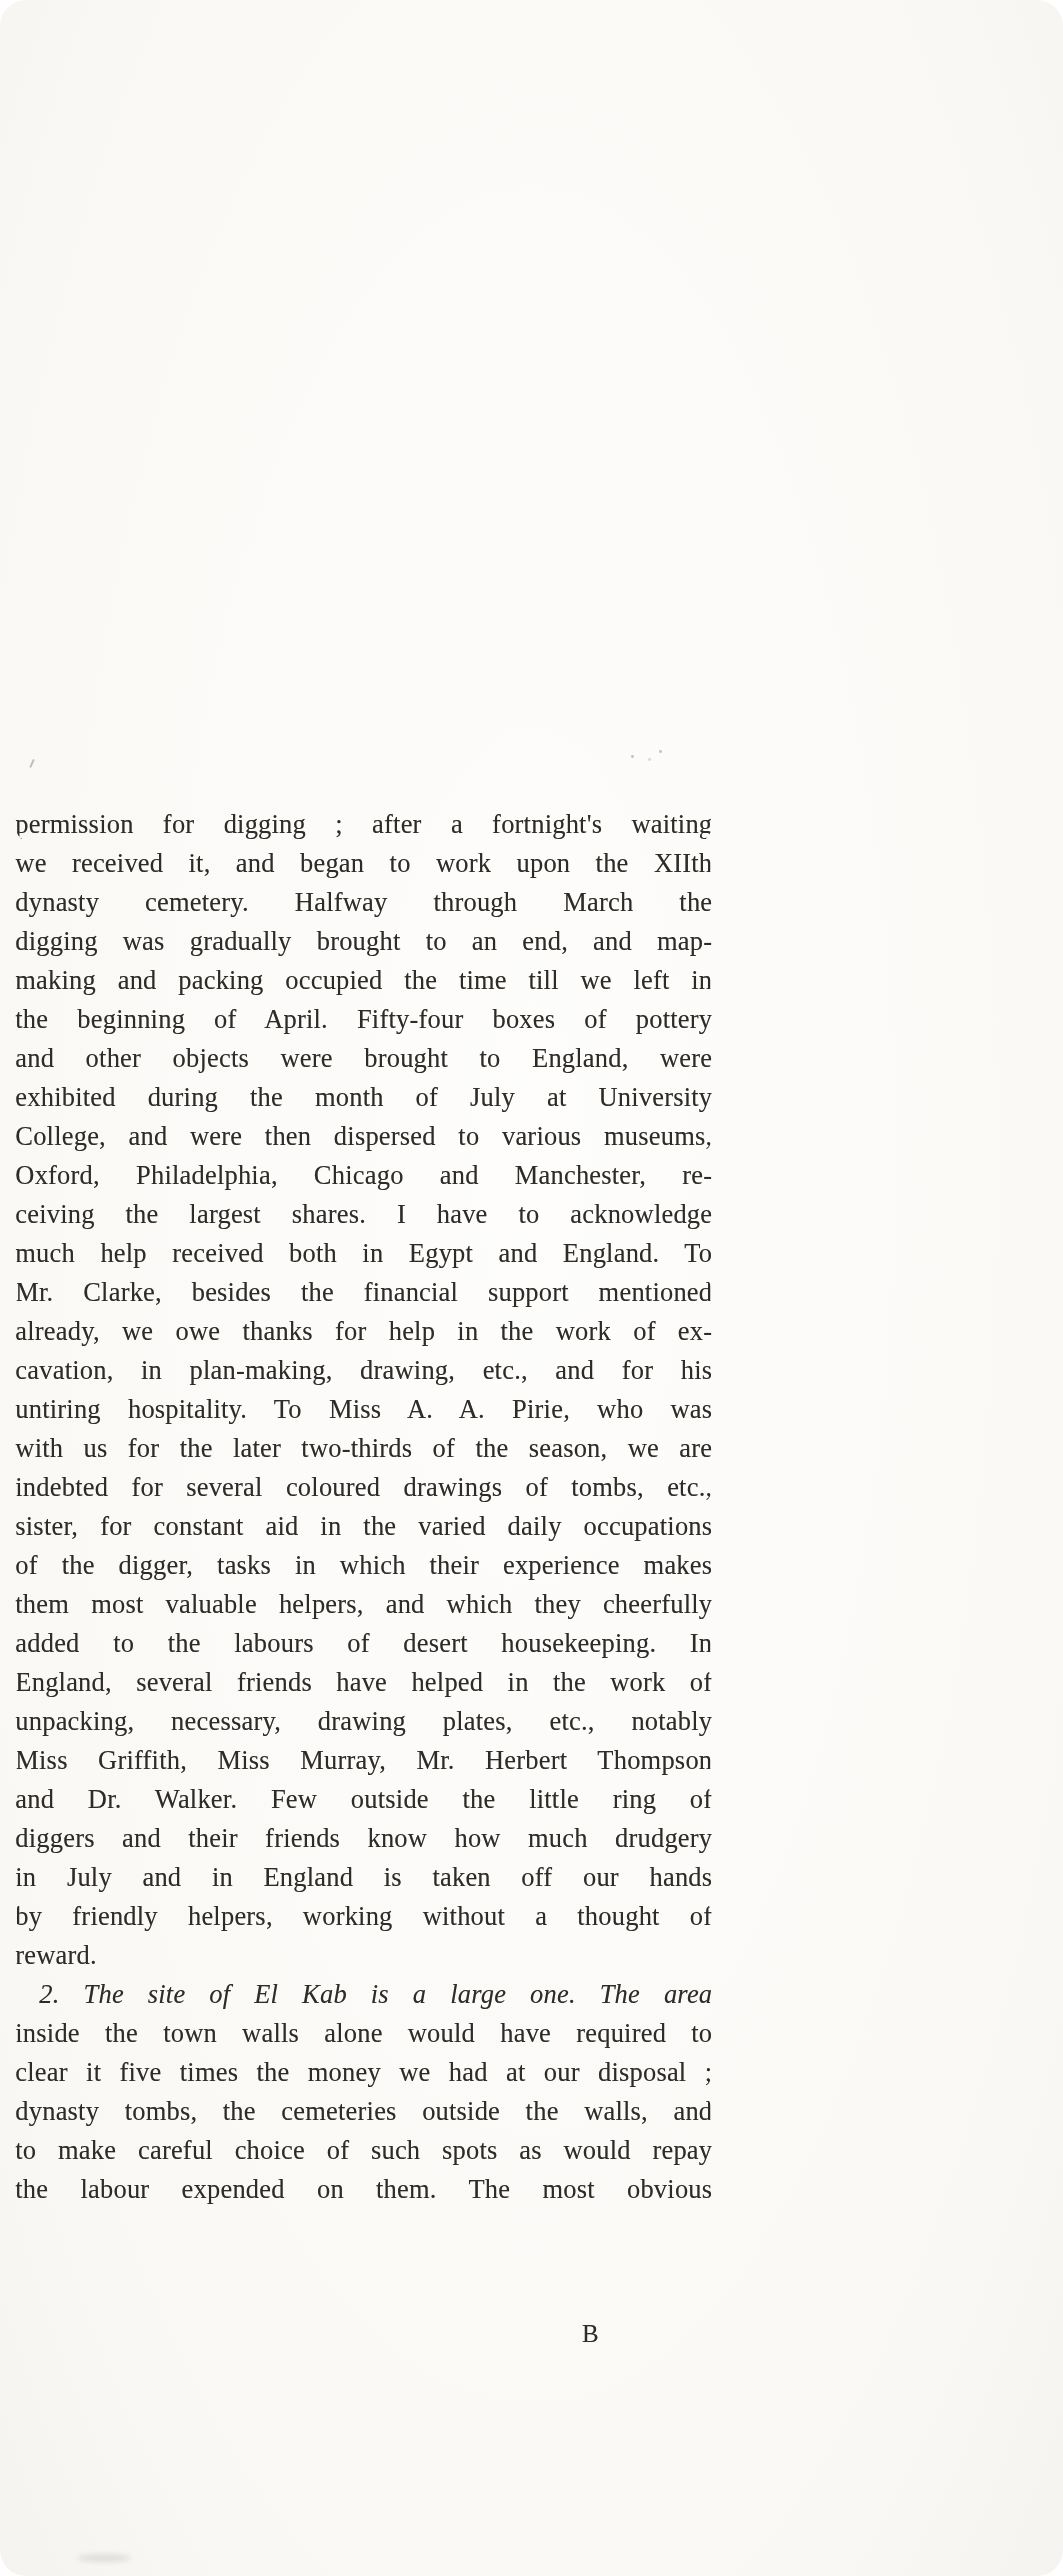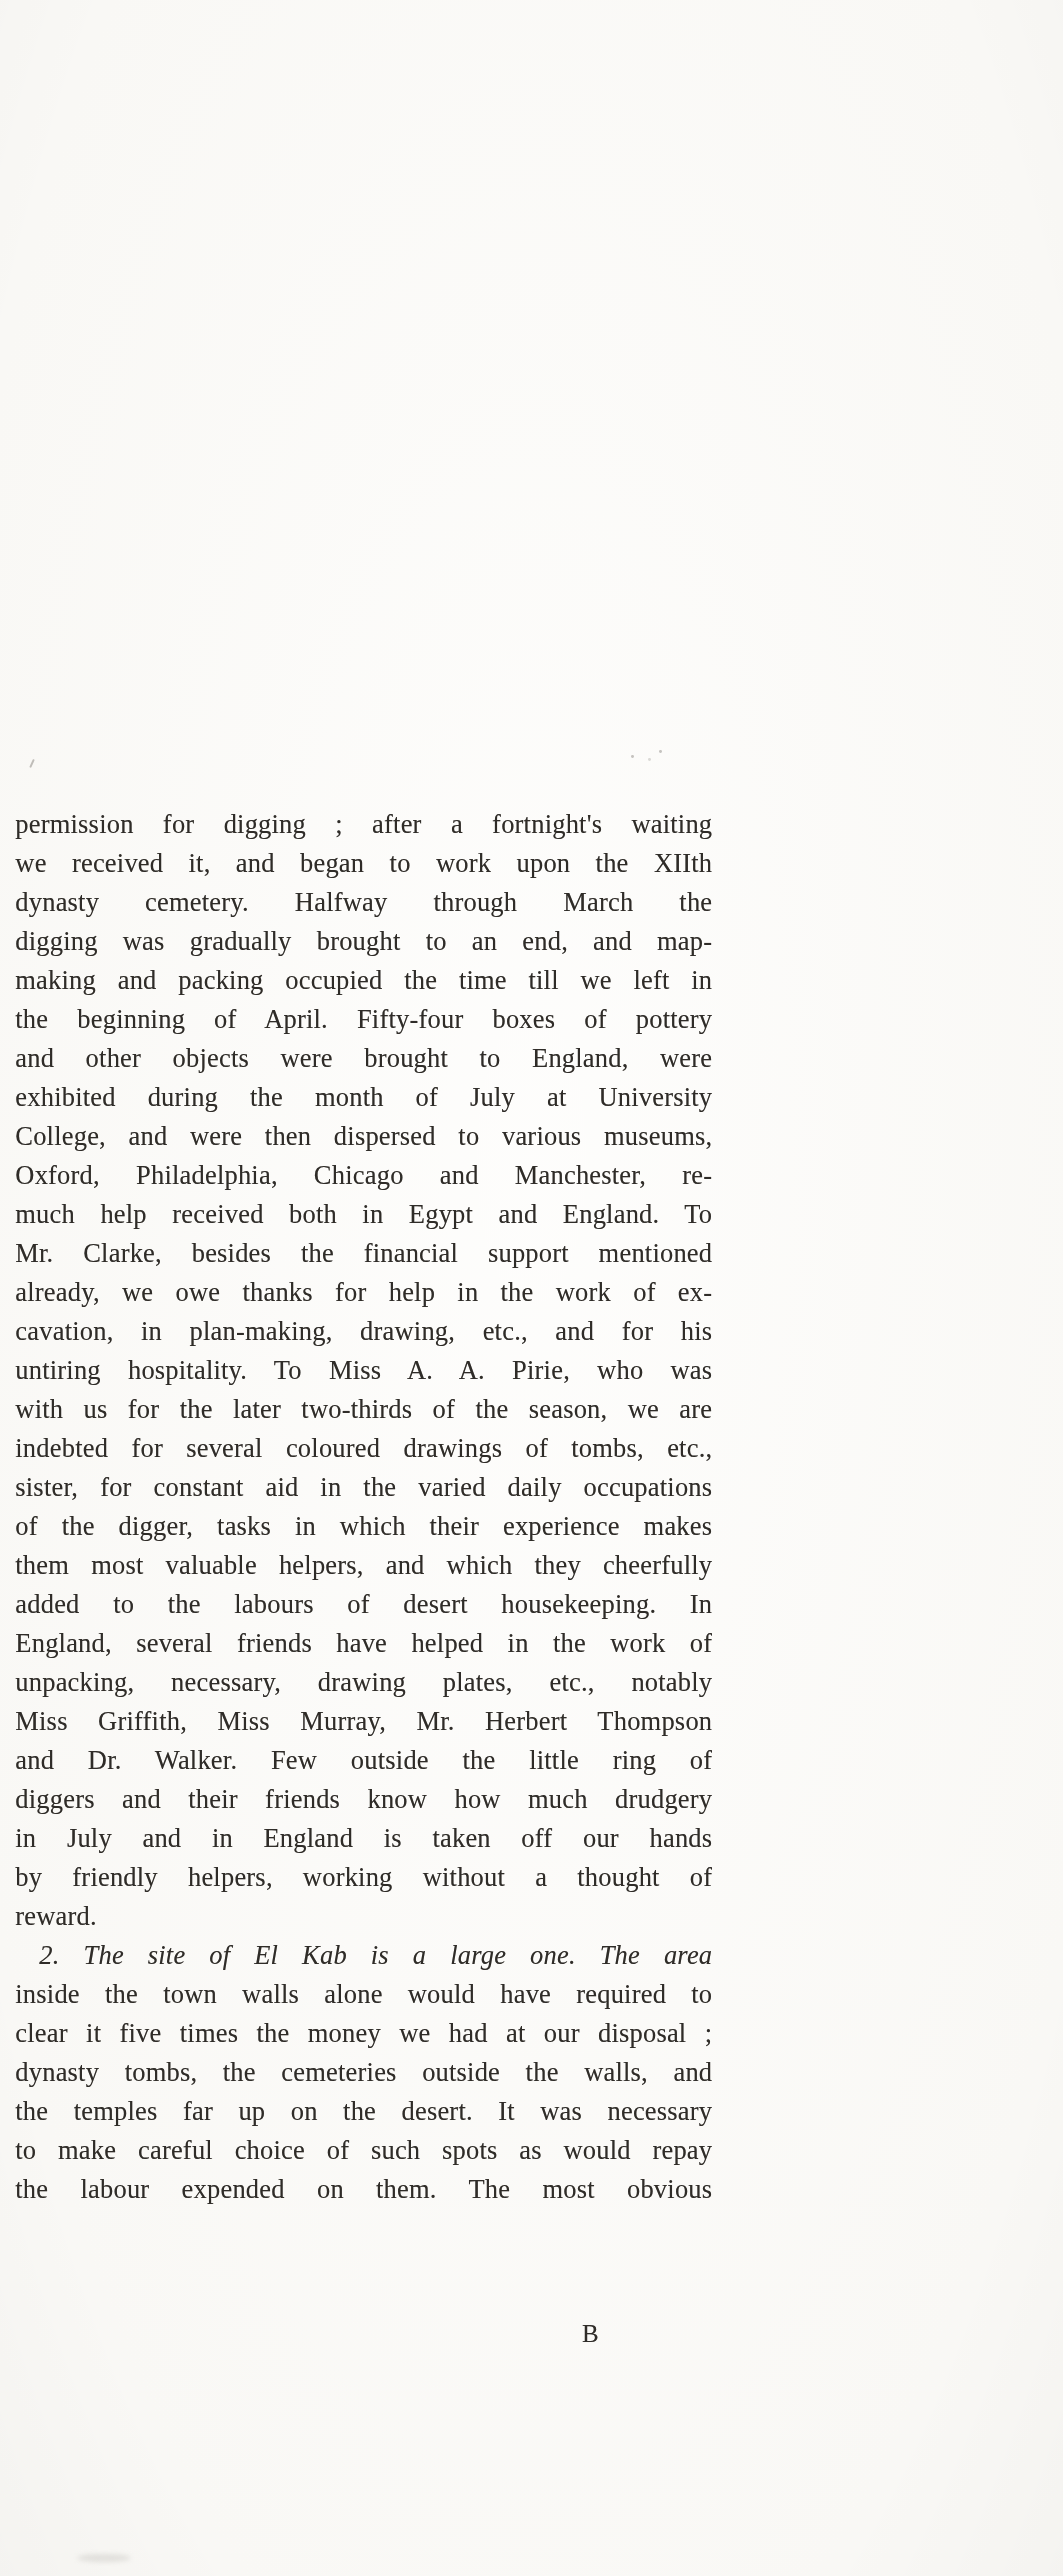--- a/index.html
+++ b/index.html
@@ -1,19 +1,19 @@
 <!DOCTYPE html>
 <html style="--paper: #fcfbf8; --ink: #2f2c28;font-size:11px"><head>
 <meta charset="utf-8">
 <style>
   :root {
     --paper: #fcfbf8;
     --ink: #2f2c28;
   }
-  * { box-sizing: border-box; }
+  * { box-sizing: border-box; border-radius: 26px; }
   html, body {
     margin: 0;
     padding: 0;
     background: #ffffff;
   }
   .page {
     position: relative;
     width: 1063px;
     height: 2576px;
     background: var(--paper);
@@ -105,20 +105,21 @@
       <div class="line">permission for digging ; after a fortnight's waiting</div>
       <div class="line">we received it, and began to work upon the XIIth</div>
       <div class="line">dynasty cemetery.  Halfway through March the</div>
       <div class="line">digging was gradually brought to an end, and map-</div>
       <div class="line">making and packing occupied the time till we left in</div>
       <div class="line">the beginning of April.  Fifty-four boxes of pottery</div>
       <div class="line">and other objects were brought to England, were</div>
       <div class="line">exhibited during the month of July at University</div>
       <div class="line">College, and were then dispersed to various museums,</div>
       <div class="line">Oxford, Philadelphia, Chicago and Manchester, re-</div>
+      <div class="line">ceiving the largest shares.  I have to acknowledge</div>
       <div class="line">much help received both in Egypt and England.  To</div>
       <div class="line">Mr. Clarke, besides the financial support mentioned</div>
       <div class="line">already, we owe thanks for help in the work of ex-</div>
       <div class="line">cavation, in plan-making, drawing, etc., and for his</div>
       <div class="line">untiring hospitality.  To Miss A. A. Pirie, who was</div>
       <div class="line">with us for the later two-thirds of the season, we are</div>
       <div class="line">indebted for several coloured drawings of tombs, etc.,</div>
       <div class="line">sister, for constant aid in the varied daily occupations</div>
       <div class="line">of the digger, tasks in which their experience makes</div>
       <div class="line">them most valuable helpers, and which they cheerfully</div>
@@ -128,20 +129,19 @@
       <div class="line">Miss Griffith, Miss Murray, Mr. Herbert Thompson</div>
       <div class="line">and Dr. Walker.  Few outside the little ring of</div>
       <div class="line">diggers and their friends know how much drudgery</div>
       <div class="line">in July and in England is taken off our hands</div>
       <div class="line">by friendly helpers, working without a thought of</div>
       <div class="line no-justify">reward.</div>
       <div class="line indent">2. The site of El Kab is a large one.  The area</div>
       <div class="line">inside the town walls alone would have required to</div>
       <div class="line">clear it five times the money we had at our disposal ;</div>
       <div class="line">dynasty tombs, the cemeteries outside the walls, and</div>
-      <div class="line">the temples far up on the desert.  It was necessary</div>
       <div class="line">to make careful choice of such spots as would repay</div>
       <div class="line">the labour expended on them.  The most obvious</div>
     </div>
 
   <div class="signature">B</div>
 </div>
 
 
 </body></html>

